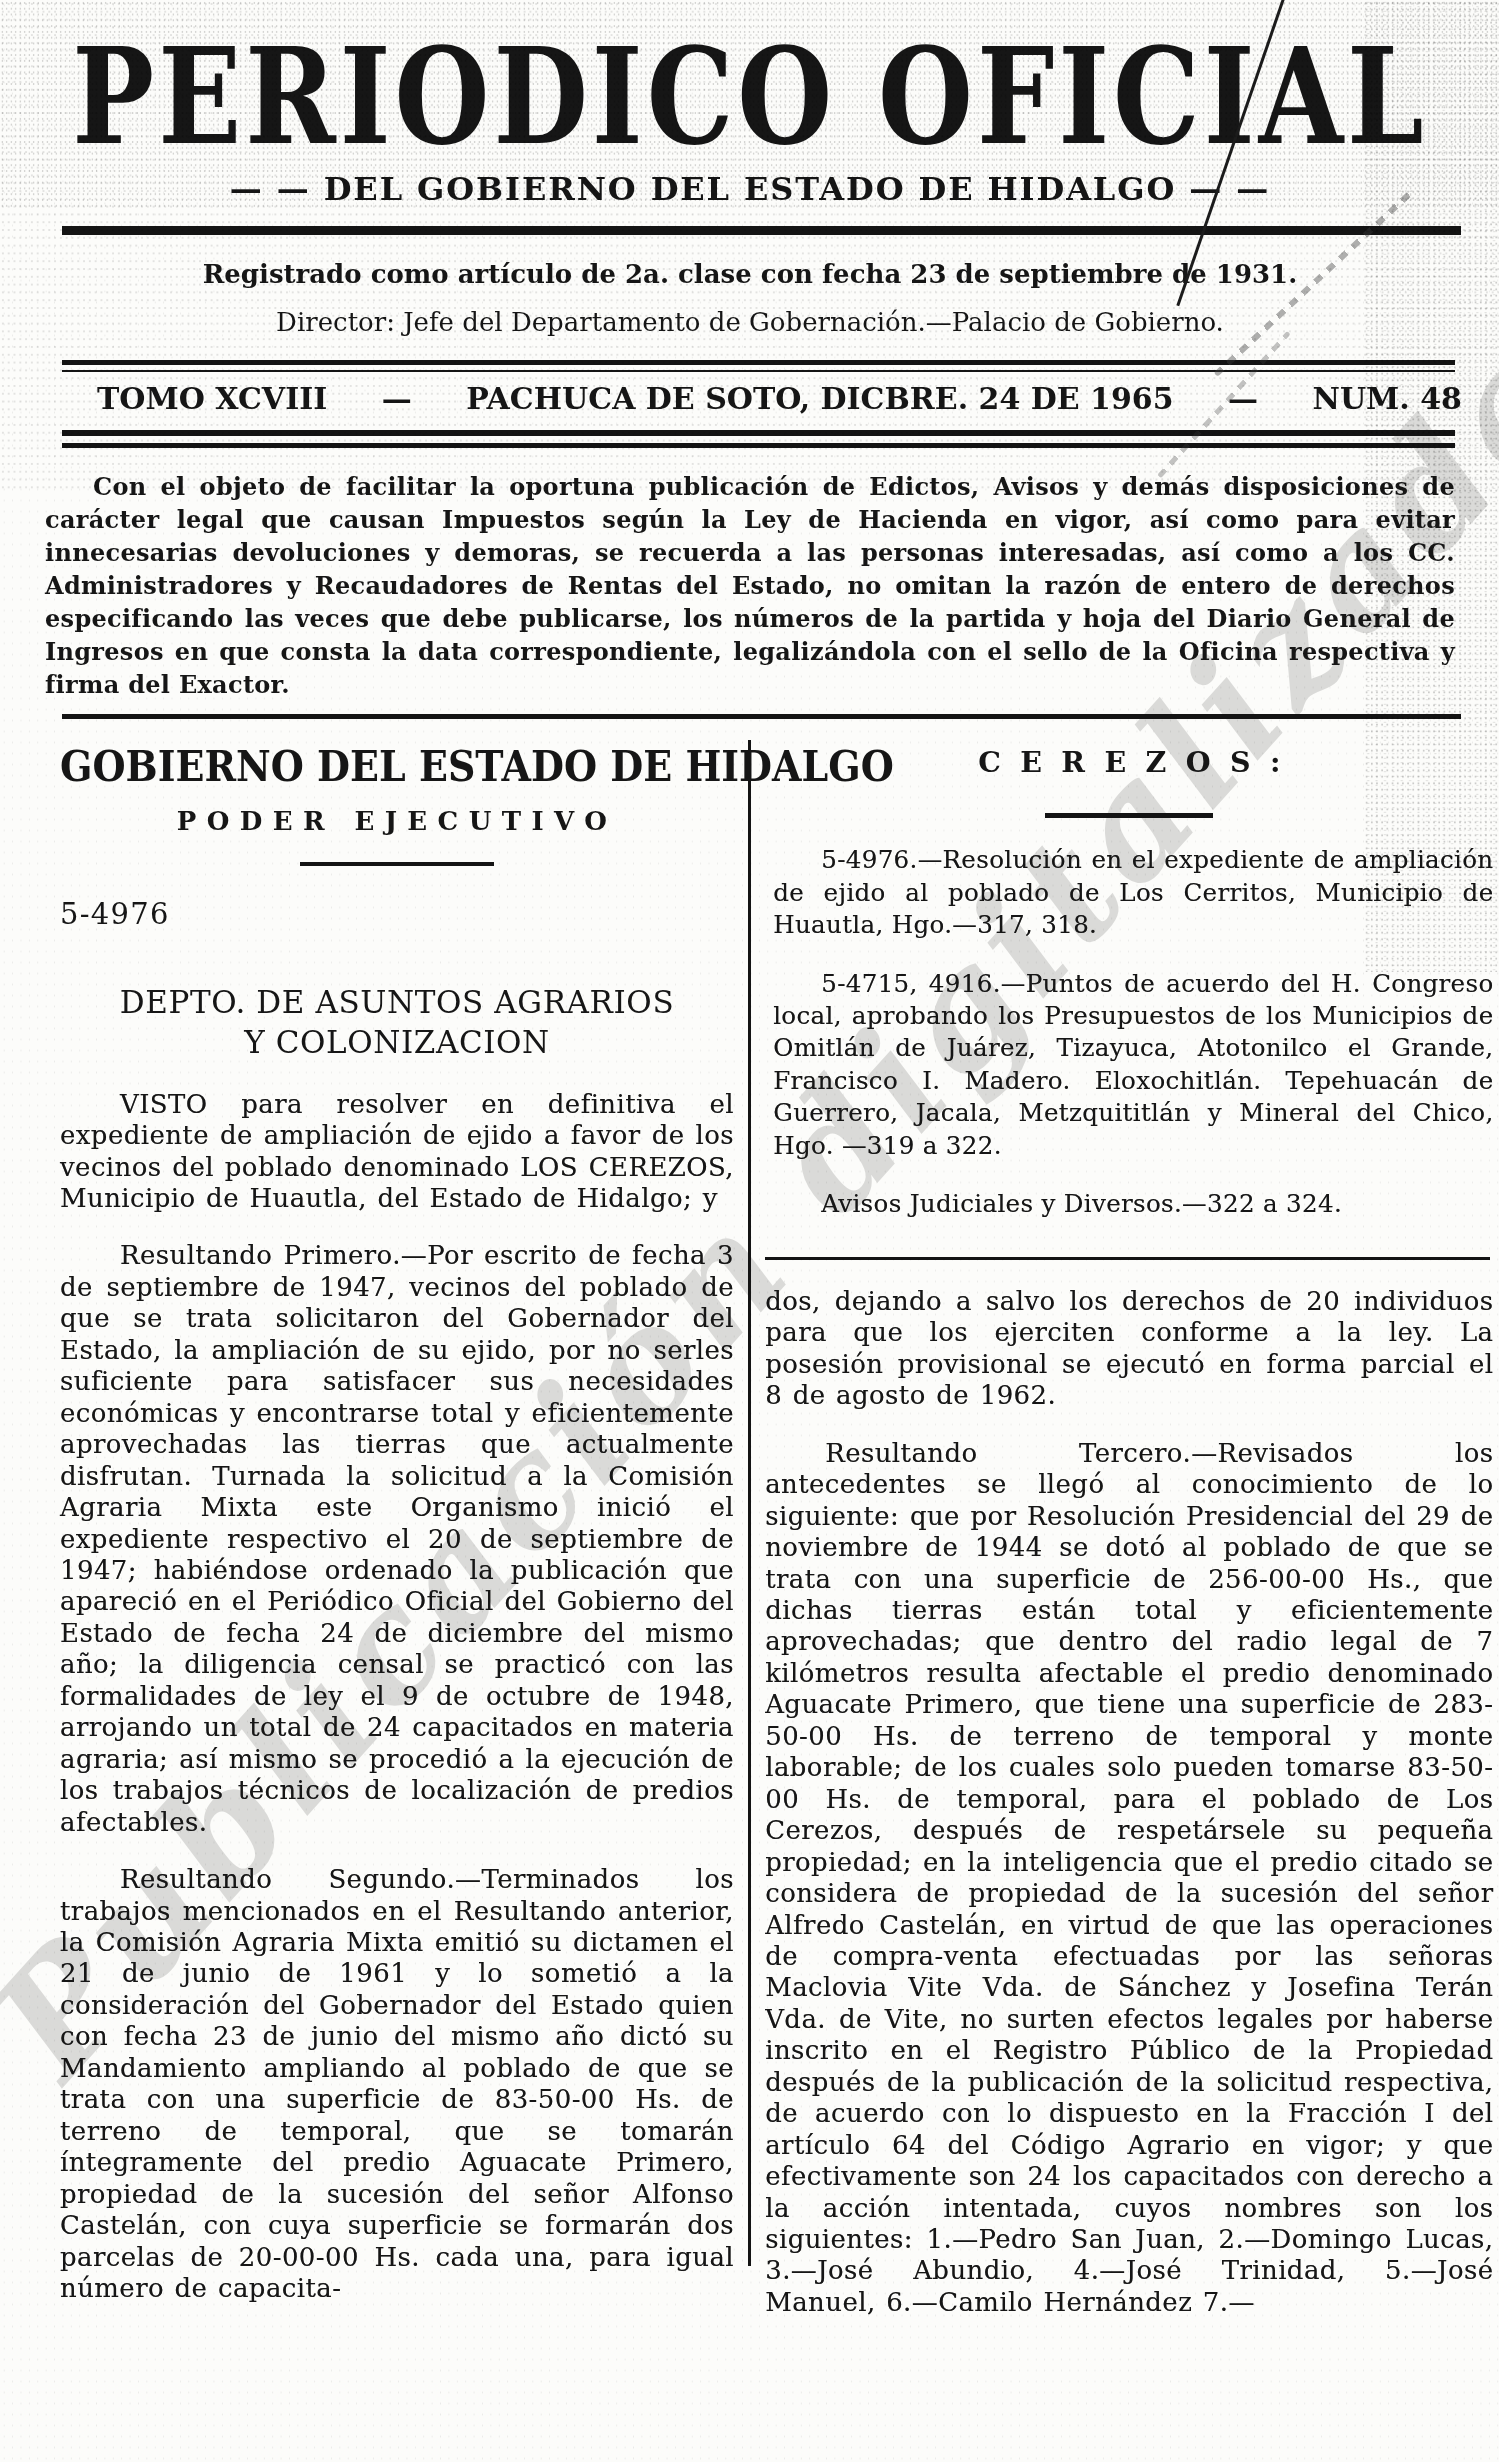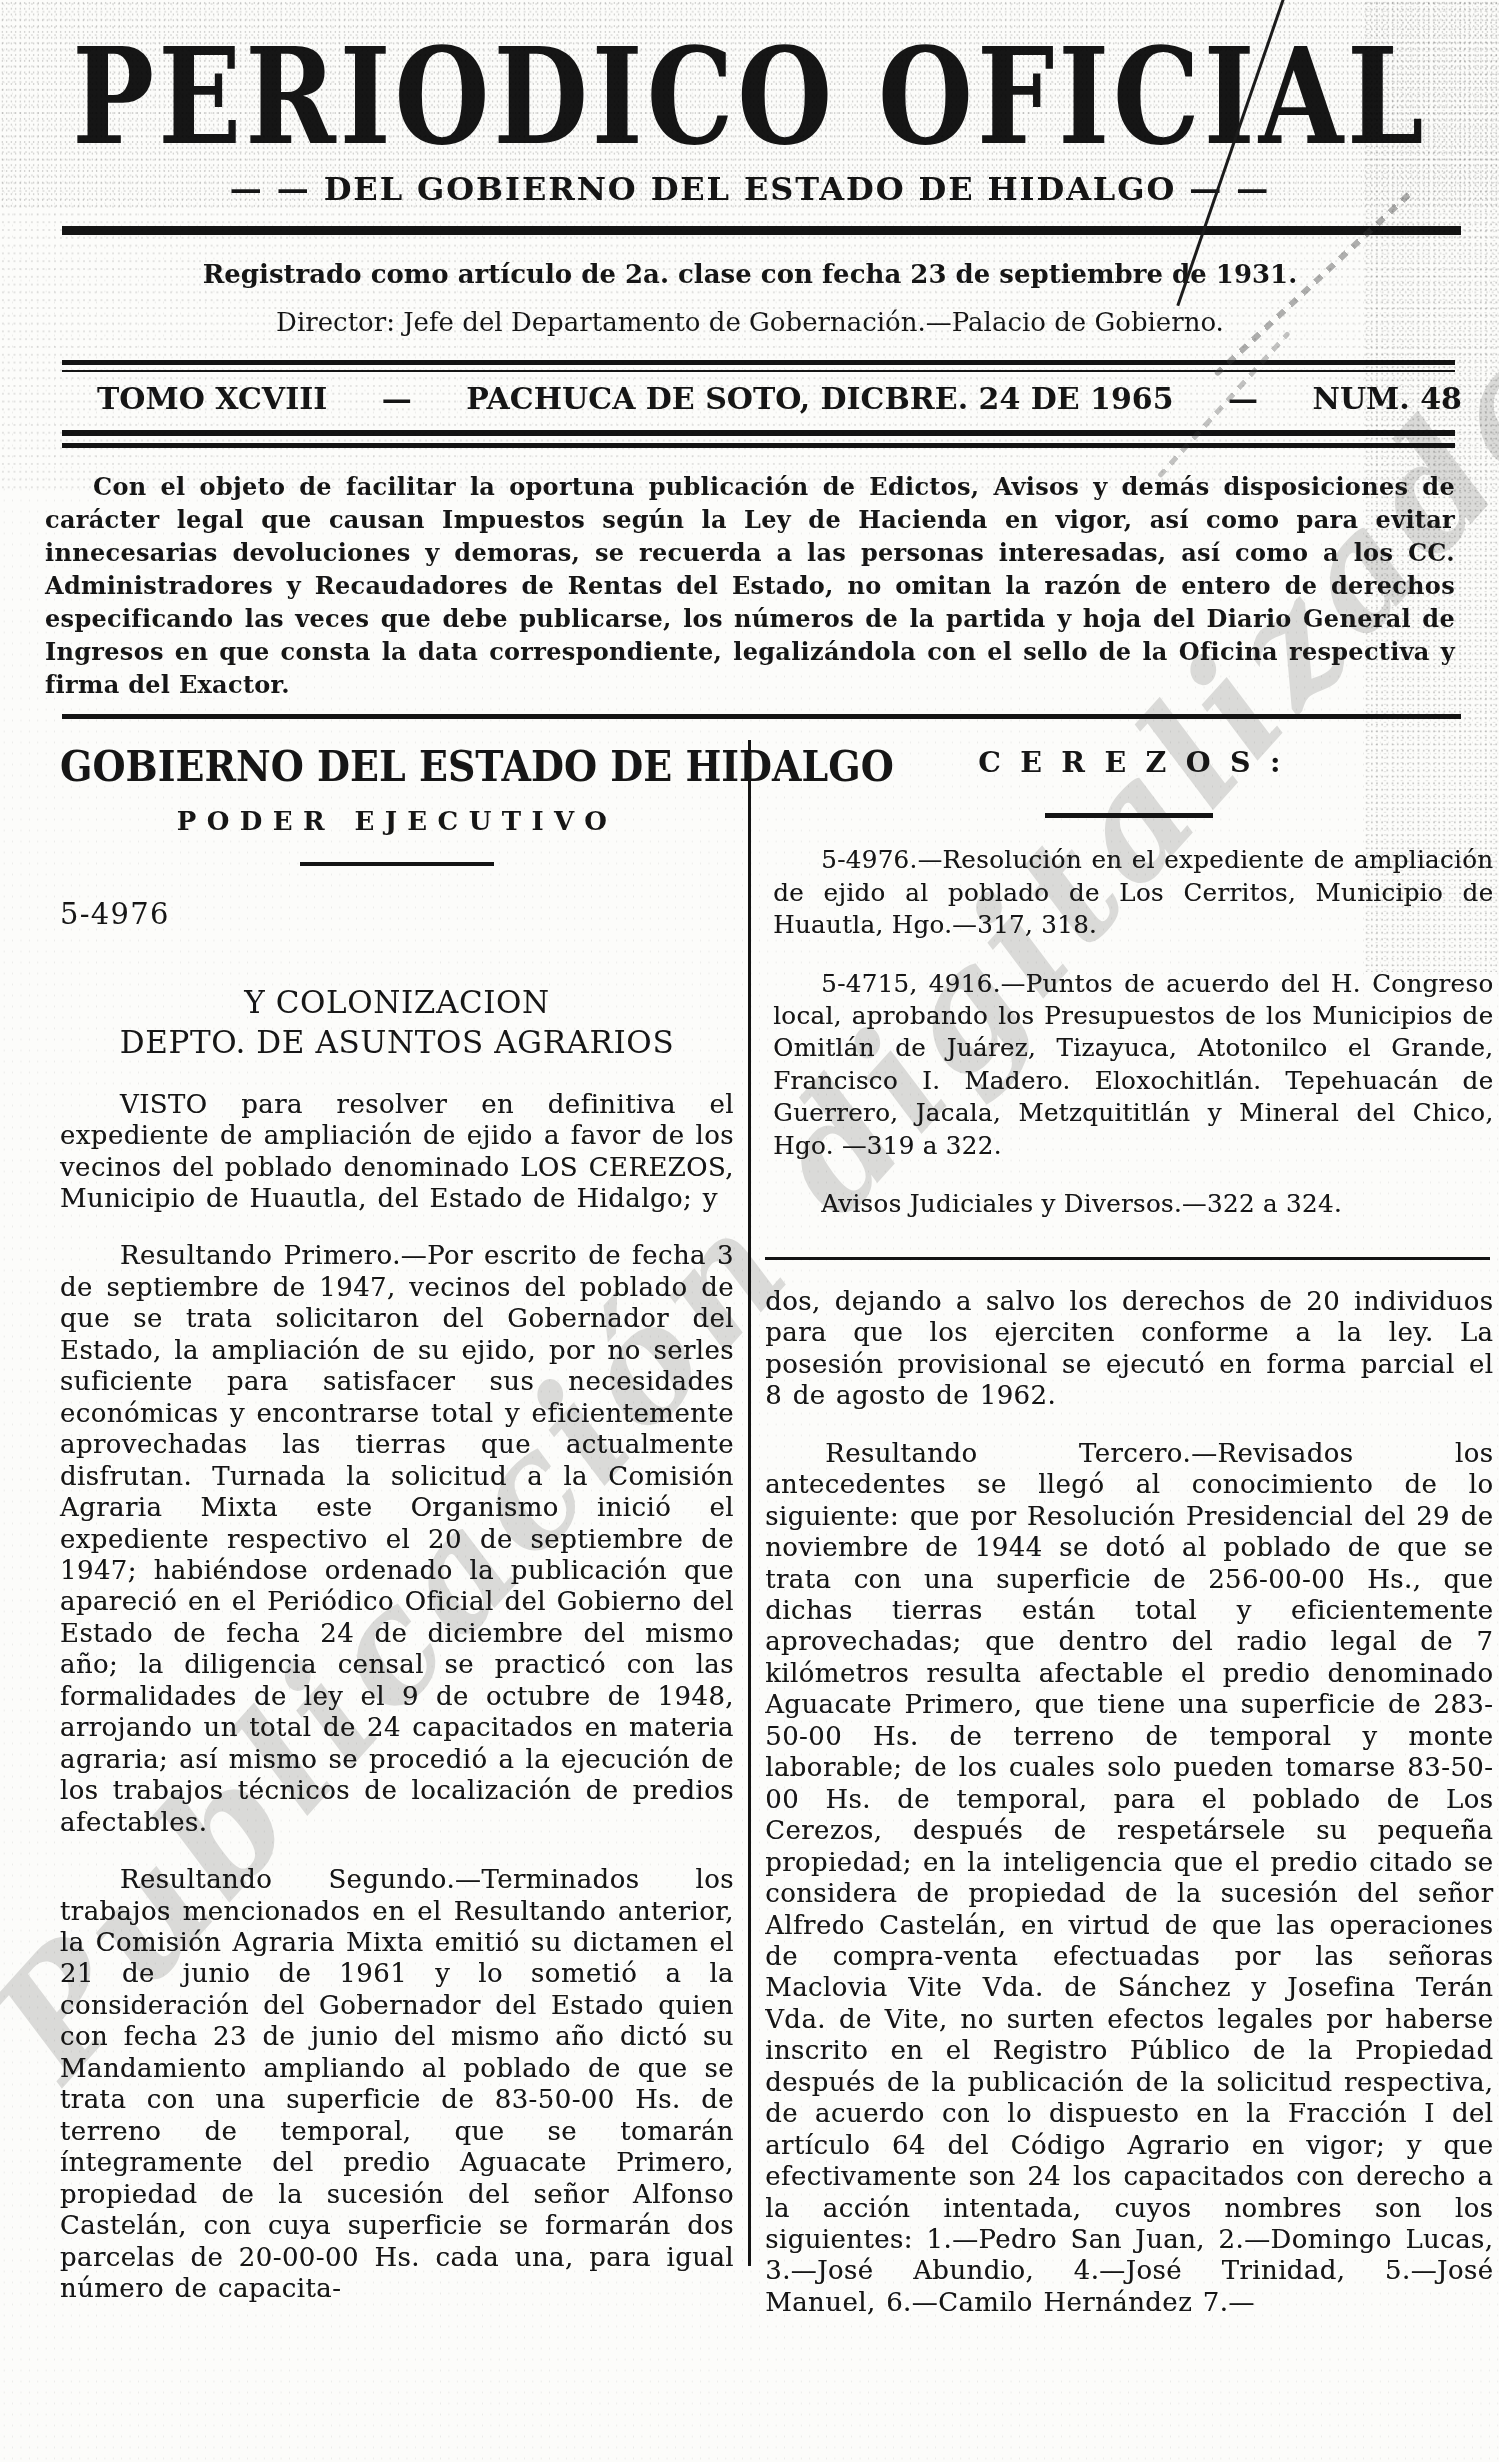--- a/index.html
+++ b/index.html
@@ -147,22 +147,22 @@
   </div>
 
   <div class="columns">
 
     <div class="col-left">
       <div class="gob-heading">GOBIERNO DEL ESTADO DE HIDALGO</div>
       <div class="poder-heading">PODER EJECUTIVO</div>
       <div class="rule-short"></div>
       <div class="doc-number">5-4976</div>
       <div class="dept-heading">
+        <div>DEPTO. DE ASUNTOS AGRARIOS</div>
         <div>Y COLONIZACION</div>
-        <div>DEPTO. DE ASUNTOS AGRARIOS</div>
       </div>
       <p class="body-par">VISTO para resolver en definitiva el expediente de ampliación de ejido a favor de los vecinos del poblado denominado LOS CEREZOS, Municipio de Huautla, del Estado de Hidalgo; y</p>
       <p class="body-par">Resultando Primero.—Por escrito de fecha 3 de septiembre de 1947, vecinos del poblado de que se trata solicitaron del Gobernador del Estado, la ampliación de su ejido, por no serles suficiente para satisfacer sus necesidades económicas y encontrarse total y eficientemente aprovechadas las tierras que actualmente disfrutan.  Turnada la solicitud a la Comisión Agraria Mixta este Organismo inició el expediente respectivo el 20 de septiembre de 1947; habiéndose ordenado la publicación que apareció en el Periódico Oficial del Gobierno del Estado de fecha 24 de diciembre del mismo año; la diligencia censal se practicó con las formalidades de ley el 9 de octubre de 1948, arrojando un total de 24 capacitados en materia agraria; así mismo se procedió a la ejecución de los trabajos técnicos de localización de predios afectables.</p>
       <p class="body-par">Resultando Segundo.—Terminados los trabajos mencionados en el Resultando anterior, la Comisión Agraria Mixta emitió su dictamen el 21 de junio de 1961 y lo sometió a la consideración del Gobernador del Estado quien con fecha 23 de junio del mismo año dictó su Mandamiento ampliando al poblado de que se trata con una superficie de 83-50-00 Hs. de terreno de temporal, que se tomarán íntegramente del predio Aguacate Primero, propiedad de la sucesión del señor Alfonso Castelán, con cuya superficie se formarán dos parcelas de 20-00-00 Hs. cada una, para igual número de capacita-</p>
     </div>
 
     <div class="col-divider"></div>
 
     <div class="col-right">
       <div class="sumario-title">CEREZOS:</div>

